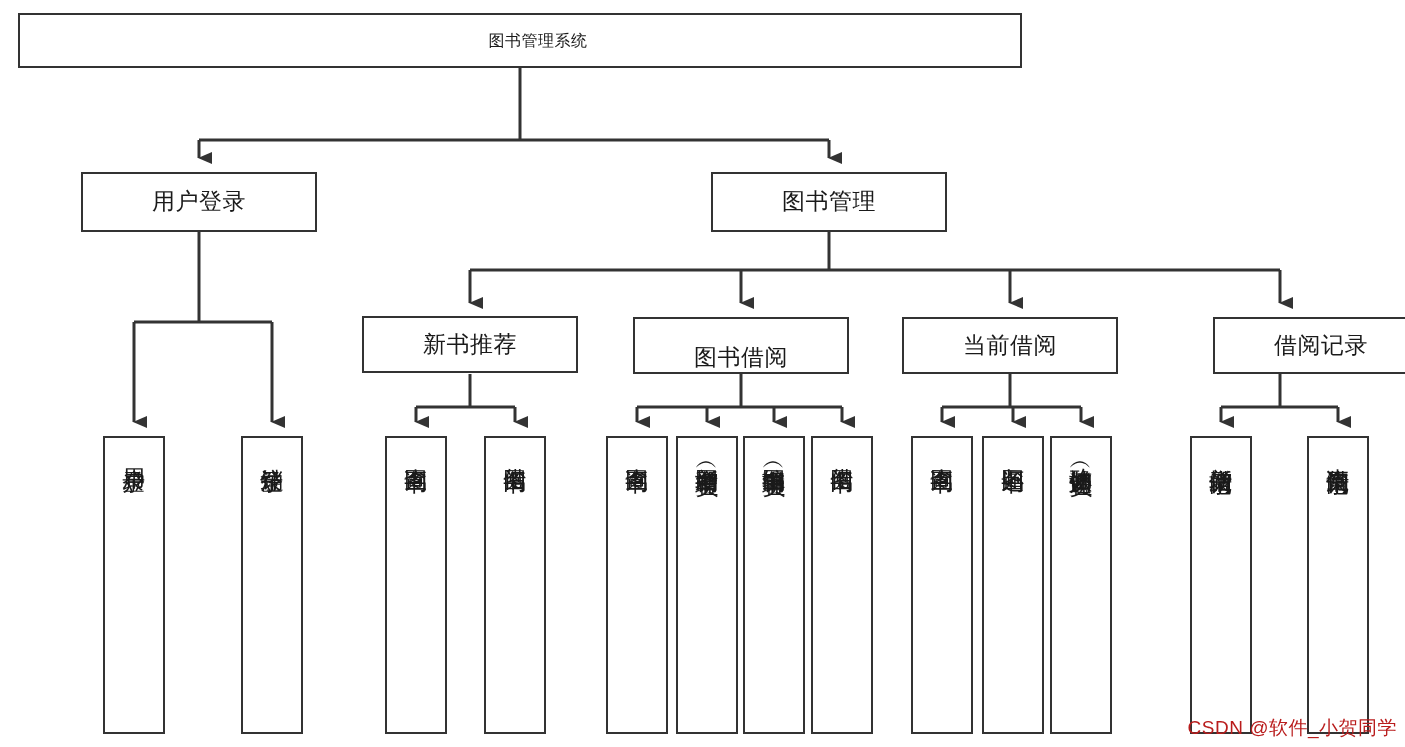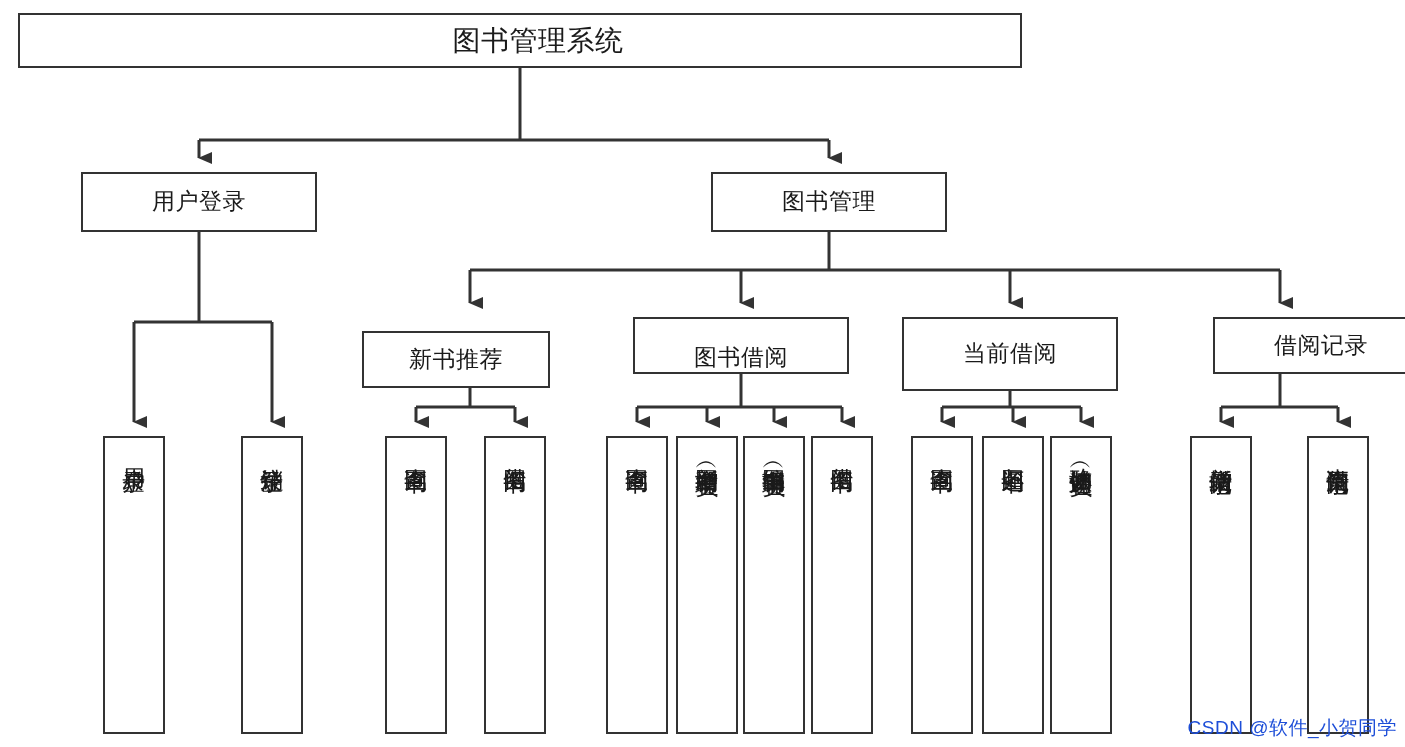--- a/index.html
+++ b/index.html
@@ -33,42 +33,42 @@
     align-items: center;
     justify-content: center;
     color: #1a1a1a;
   }
   .node-h {
     font-size: 23px;
     letter-spacing: 0.5px;
     line-height: 1.2;
   }
   .node-root {
-    font-size: 28px;
+    font-size: 16px;
     padding-left: 36px;
   }
   .node-v {
     align-items: flex-start;
     padding-top: 12px;
   }
   .vtext {
     writing-mode: vertical-rl;
     text-orientation: upright;
     font-size: 23px;
     line-height: 1.24;
     letter-spacing: 1px;
     white-space: pre;
     display: block;
   }
   .watermark {
     position: absolute;
     right: 8px;
     bottom: 6px;
     font-size: 19px;
-    color: #1d4ed8;
+    color: #b91c1c;
     letter-spacing: 0.5px;
     white-space: nowrap;
     pointer-events: none;
   }
 </style>
 </head>
 <body>
 
 <div id="canvas">
 
@@ -127,27 +127,27 @@
     <span>图书管理系统</span>
   </div>
 
   <div class="node node-h" style="left:81px; top:172px; width:236px; height:60px;">
     <span>用户登录</span>
   </div>
   <div class="node node-h" style="left:711px; top:172px; width:236px; height:60px;font-family:Liberation Serif, serif;">
     <span>图书管理</span>
   </div>
 
-  <div class="node node-h" style="left:362px; top:331px; width:188px; height:57px;text-align:center;">
+  <div class="node node-h" style="left:362px; top:316px; width:216px; height:57px;text-align:center;">
     <span>新书推荐</span>
   </div>
   <div class="node node-h" style="left:633px; top:317px; width:216px; height:57px;align-items:flex-end;">
     <span>图书借阅</span>
   </div>
-  <div class="node node-h" style="left:902px; top:317px; width:216px; height:74px;">
+  <div class="node node-h" style="left:902px; top:317px; width:216px; height:57px;">
     <span>当前借阅</span>
   </div>
   <div class="node node-h" style="left:1172px; top:317px; width:216px; height:57px;margin-left:41px;">
     <span>借阅记录</span>
   </div>
 
   <div class="node node-v" style="left:103px; top:436px; width:62px; height:298px;">
     <span class="vtext">用户登录</span>
   </div>
   <div class="node node-v" style="left:241px; top:436px; width:62px; height:298px;">

